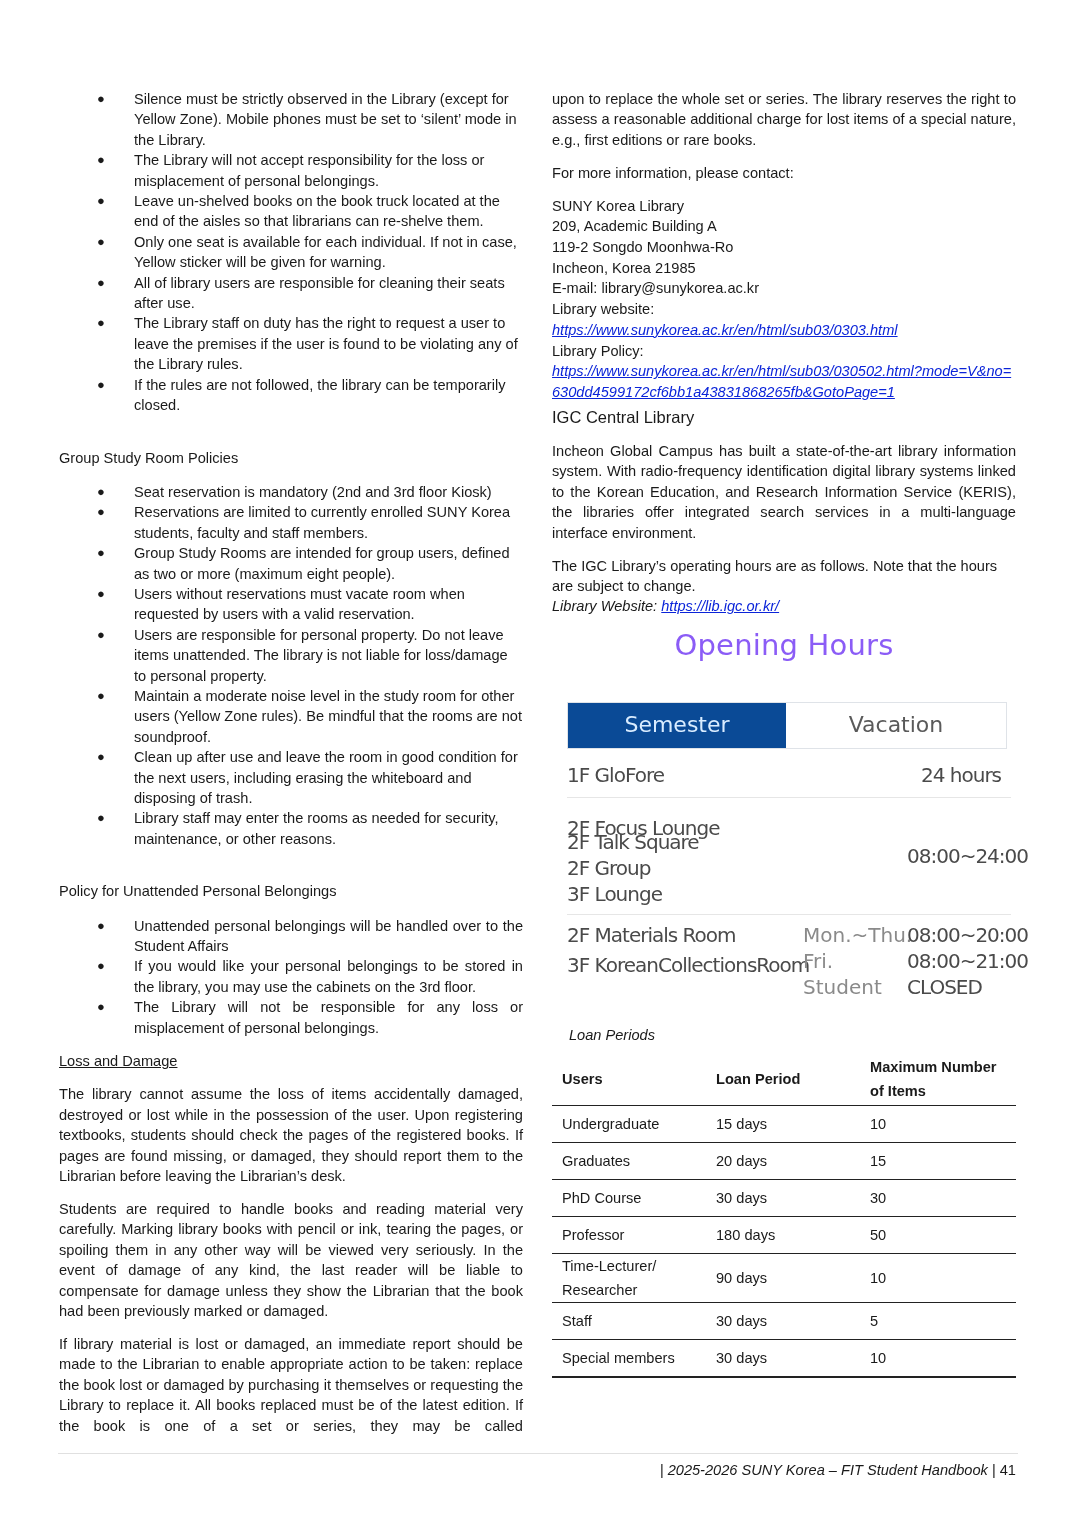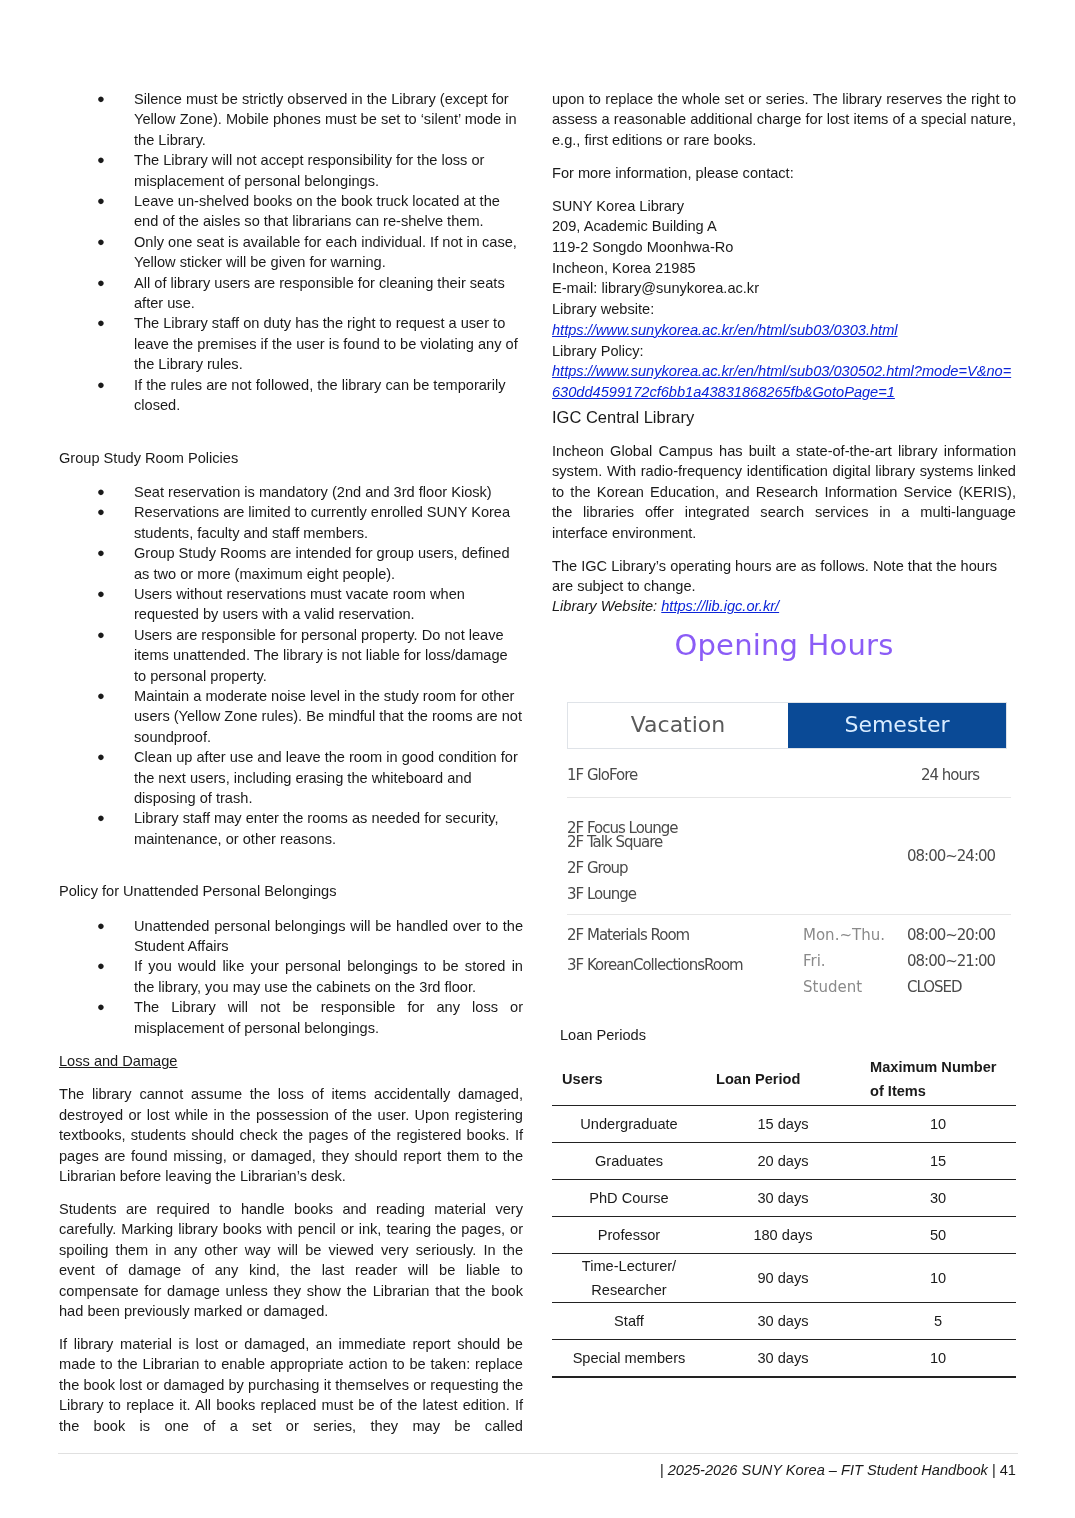--- a/index.html
+++ b/index.html
@@ -25,34 +25,34 @@
   .section-title { font-size: 16.5px; margin: 4px 0 14px 0; }
   .address div { line-height: 20.7px; }
 
   
   .hours { position: relative; margin-top: 12px; height: 370px; font-family: "DejaVu Sans", sans-serif; }
   .hours-title { text-align: center; font-size: 29px; color: #8b5cf6; letter-spacing: 0.2px; margin: 0; padding-top: 6px; }
   .tabs { position: absolute; left: 15px; top: 73px; width: 440px; height: 47px; display: flex; border: 1px solid #dfe3e8; box-sizing: border-box; }
   .tab { flex: 0 0 218px; display: flex; align-items: center; justify-content: center; font-size: 22px; }
   .tab.active { background: #0a4a96; color: #d9ecff; }
   .tab.inactive { flex: 1; background: #fff; color: #5a5a5a; }
-  .hrow { position: absolute; left: 15px; width: 444px; color: #4a4a4a; font-size: 15px; letter-spacing: -1px; }
+  .hrow { position: absolute; left: 15px; width: 444px; color: #4a4a4a; font-size: 20px; letter-spacing: -1px; }
   .hrow.divider { border-top: 1px solid #e6e6e6; }
   .row1 { top: 128px; height: 40px; }
   .row2 { top: 168px; height: 117px; }
   .row3 { top: 285px; height: 90px; }
   .place { position: absolute; left: 0; }
   .time { position: absolute; left: 340px; }
   .day { position: absolute; left: 236px; color: #8a8a8a; letter-spacing: 0; }
 
   
-  .loan-title { margin: 26px 0 8px 8px; }
+  .loan-title { margin: 26px 0 8px 17px; font-style: italic; }
   table.loan { width: 464px; border-collapse: collapse; font-size: 14.6px; }
   table.loan th { font-weight: bold; text-align: left; padding: 0 10px; vertical-align: middle; line-height: 24px; height: 52px; border-bottom: 1.5px solid #222; }
-  table.loan td { padding: 0 10px; height: 36px; line-height: 24px; border-bottom: 1.5px solid #222; vertical-align: middle; text-align: center; }
+  table.loan td { padding: 0 10px; height: 36px; line-height: 24px; border-bottom: 1.5px solid #222; vertical-align: middle; }
   table.loan tr:last-child td { border-bottom: 2.5px solid #222; }
   table.loan td.c1, table.loan th.c1 { width: 134px; }
   table.loan td.c2, table.loan th.c2 { width: 134px; }
   .note { font-style: italic; margin-top: 2px; }
 
   .footer-line { position: absolute; left: 58px; width: 960px; top: 1453px; border-top: 1px solid #e0e0e0; }
   .footer { position: absolute; right: 59px; top: 1460px; font-size: 14.6px; }
 </style>
 </head>
 <body>
@@ -115,22 +115,22 @@
   <div class="section-title">IGC Central Library</div>
   <p class="justify">Incheon Global Campus has built a state-of-the-art library information system. With radio-frequency identification digital library systems linked to the Korean Education, and Research Information Service (KERIS), the libraries offer integrated search services in a multi-language interface environment.</p>
   <div>The IGC Library’s operating hours are as follows. Note that the hours are subject to change.</div>
   <div>
     <span class="italic">Library Website: </span><a class="link">https://lib.igc.or.kr/</a>
   </div>
 
   <div class="hours">
     <div class="hours-title">Opening Hours</div>
     <div class="tabs">
+      <div class="tab active">Semester</div>
       <div class="tab inactive">Vacation</div>
-      <div class="tab active">Semester</div>
     </div>
 
     <div class="hrow row1">
       <div class="place" style="top:8px">1F GloFore</div>
       <div class="time" style="top:8px; left:354px">24 hours</div>
     </div>
 
     <div class="hrow row2 divider">
       <div class="place" style="top:20px">2F Focus Lounge</div>
       <div class="place" style="top:34px">2F Talk Square</div>

